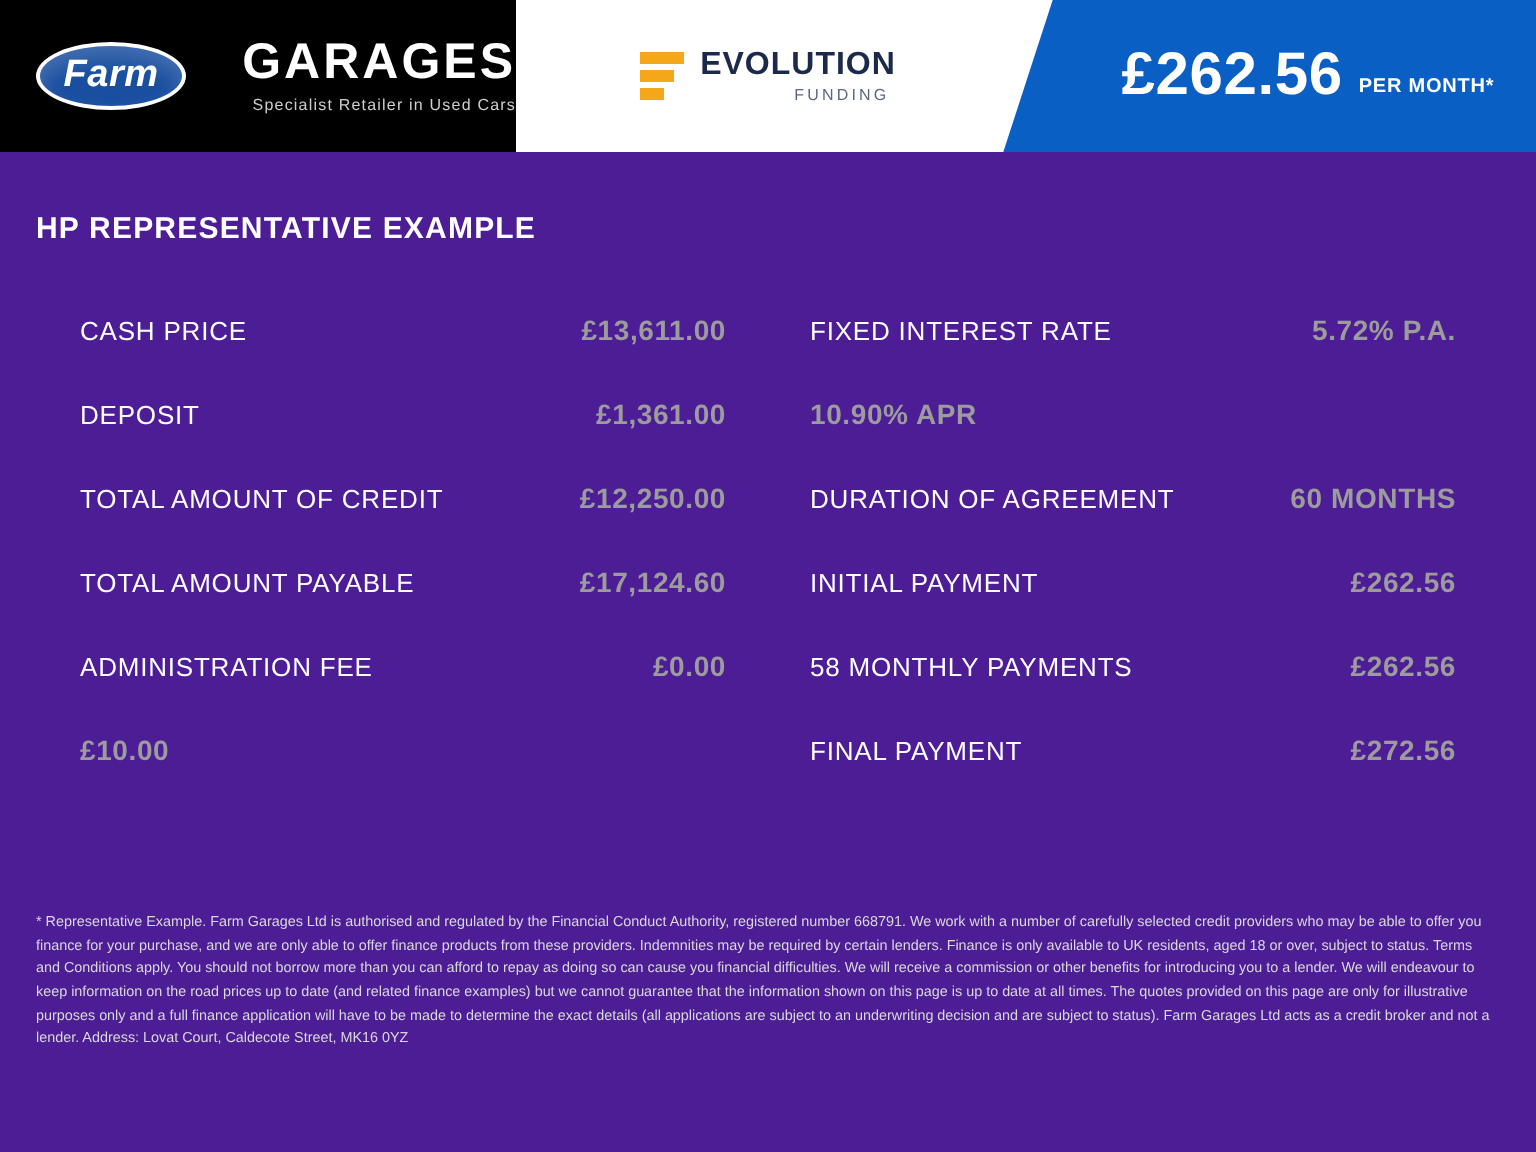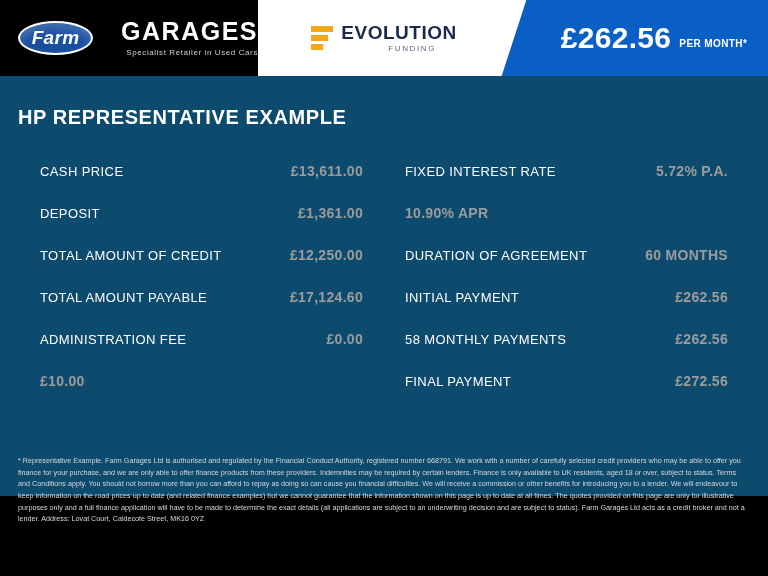--- a/index.html
+++ b/index.html
@@ -4,22 +4,22 @@
 <style>
   * { box-sizing: border-box; margin: 0; padding: 0; }
   html, body {
     width: 768px; height: 576px;
     background: #000;
     font-family: "Liberation Sans", sans-serif;
     overflow: hidden;
   }
   .page {
     position: relative;
-    width: 768px; height: 496px;
-    background: #0c4a6e;
+    width: 768px; height: 576px;
+    background: #4c1d95;
   }
 
   
   .header {
     position: relative;
     height: 76px;
     width: 100%;
     background: #fff;
     display: flex;
     align-items: stretch;
@@ -91,21 +91,21 @@
   }
   .evo-bar {
     height: 6px;
     background: #f3a81a;
   }
   .evo-bar.b1 { width: 22px; }
   .evo-bar.b2 { width: 17px; }
   .evo-bar.b3 { width: 12px; }
   .evo-text { display: flex; flex-direction: column; line-height: 1; }
   .evo-title {
-    font-size: 19px; font-weight: bold; color: #1b2a4a; letter-spacing: .5px;
+    font-size: 16px; font-weight: bold; color: #1b2a4a; letter-spacing: .5px;
   }
   .evo-sub {
     font-size: 8px; color: #5a6780; letter-spacing: 1.6px; margin-top: 3px; padding-left: 47px;
   }
 
   .price-block {
     width: 228px;
     background: #0a5fc4;
     display: flex;
     align-items: center;
@@ -133,21 +133,21 @@
     color: #fff;
     font-size: 10px;
     font-weight: bold;
     letter-spacing: .4px;
     padding-top: 10px;
   }
 
   
   .title {
     color: #fff;
-    font-size: 20px;
+    font-size: 15px;
     font-weight: bold;
     letter-spacing: .6px;
     margin: 30px 0 0 18px;
   }
 
   .table {
     margin: 34px 22px 0 22px;
     display: grid;
     grid-template-columns: 1fr 1fr;
     column-gap: 6px;

